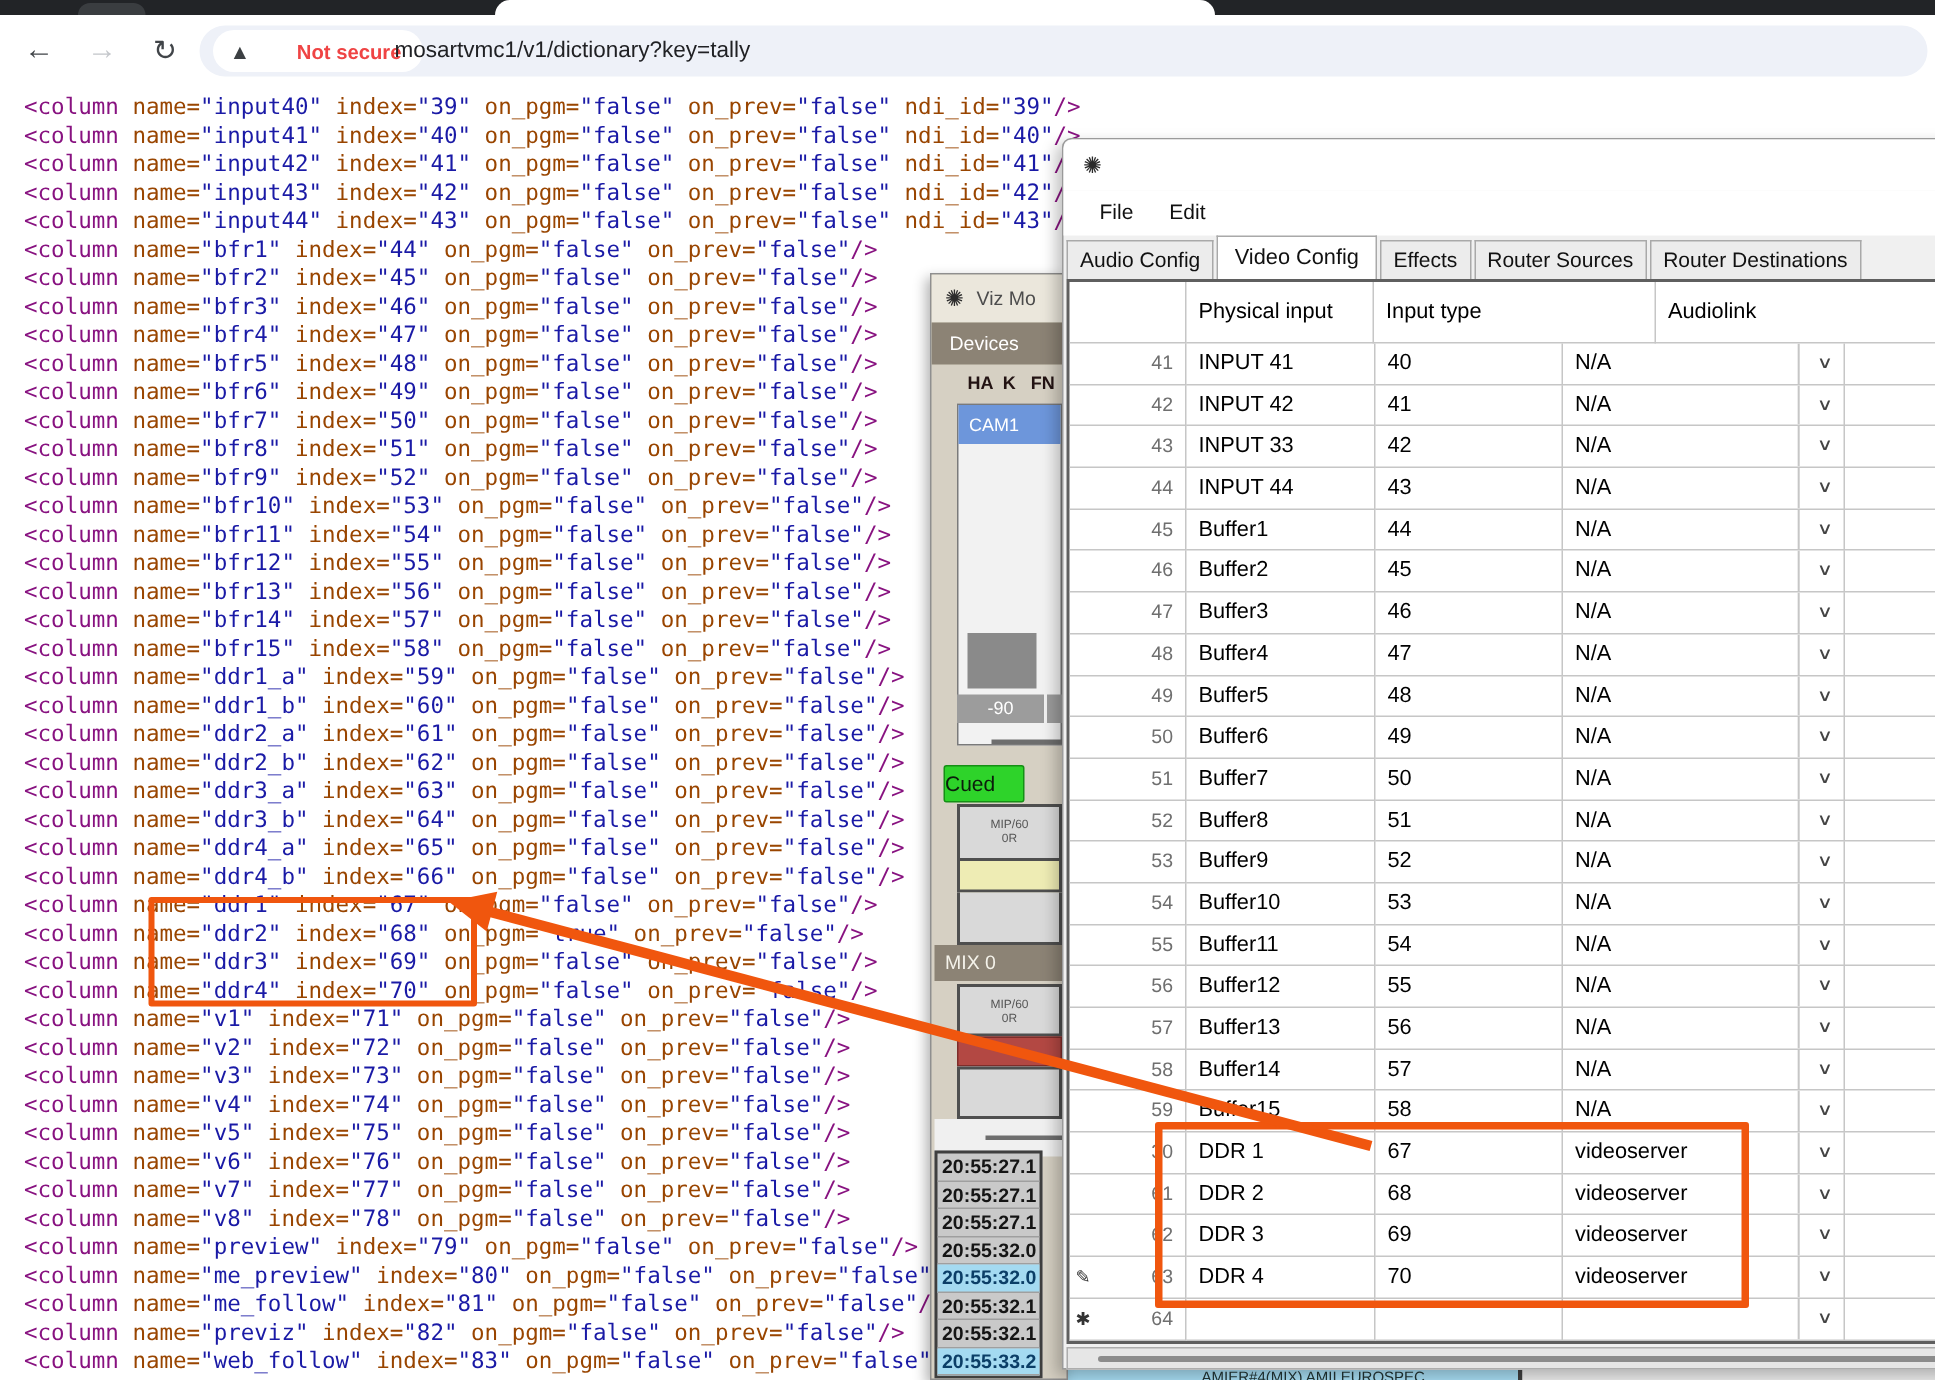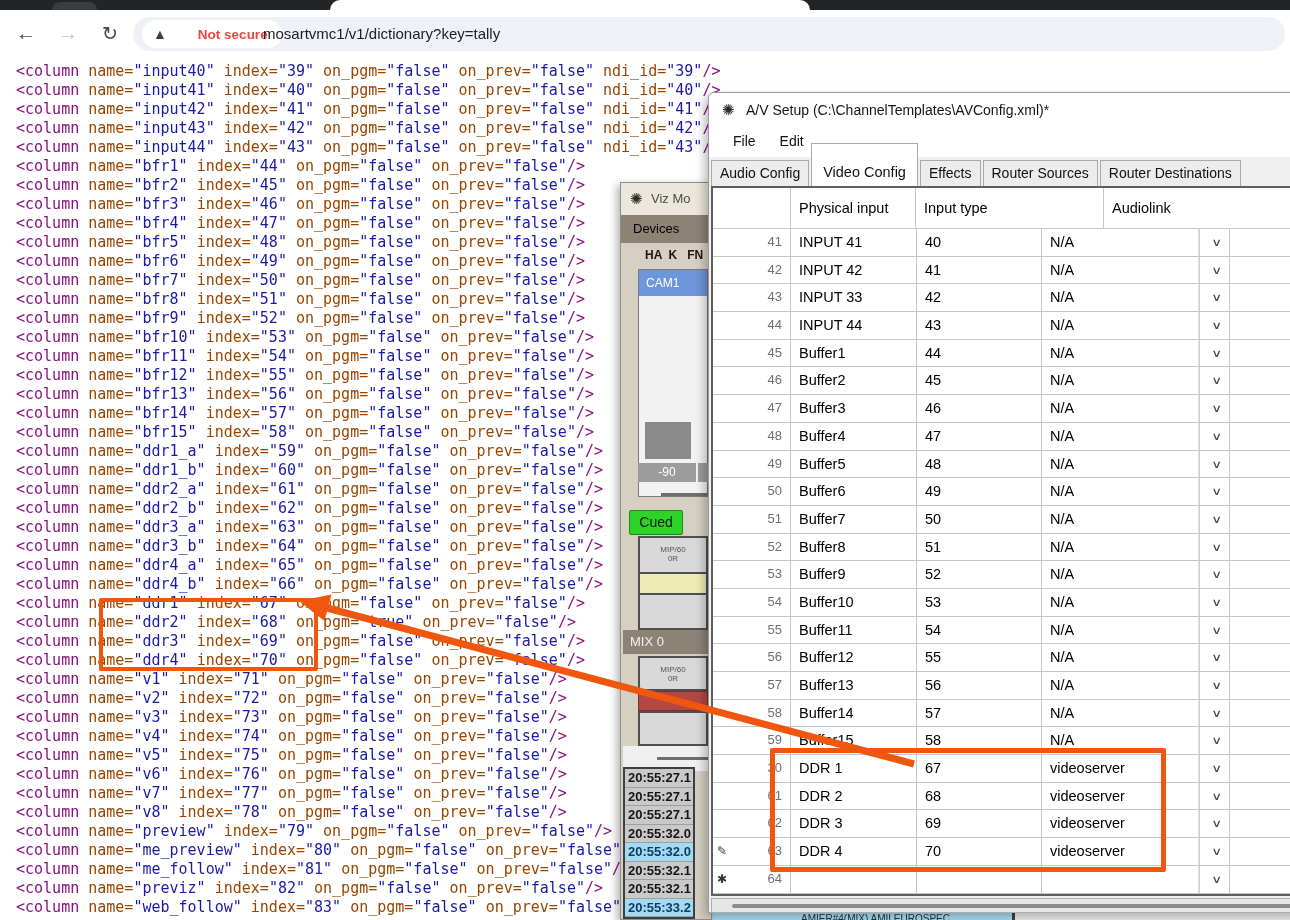--- a/index.html
+++ b/index.html
@@ -27,33 +27,33 @@
   .xt { color:#881280; } .xa { color:#994500; } .xv { color:#1a1aa6; }
 
   
   #viz-window { position:absolute; left:620px; top:182px; width:92px; height:738px; z-index:10;
                 background:#d6d0c3; border:1px solid #8f8f8f; box-shadow:-3px 3px 8px rgba(0,0,0,.3); overflow:hidden; }
   .viz-title { position:absolute; left:0; top:0; width:92px; height:32px; background:#ebe7dc;
                white-space:nowrap; overflow:hidden; }
   .viz-title .ico { position:absolute; left:9px; top:7px; font-size:15px; color:#2c2c2c; }
   .viz-title .txt { position:absolute; left:30px; top:8px; font-size:13px; color:#4c4c4c; }
   .viz-devices { position:absolute; left:0; top:32px; width:92px; height:28px; background:#8c8375;
-                 color:#000000; font-size:13px; line-height:28px; padding-left:12px; }
+                 color:#ffffff; font-size:13px; line-height:28px; padding-left:12px; }
   .viz-keys { position:absolute; left:0; top:60px; width:92px; height:24px; color:#231313;
               font-size:12px; font-weight:bold; line-height:24px; padding-left:24px; white-space:pre; }
   .cam-card { position:absolute; left:17px; top:86px; width:70px; height:228px; background:#f2f2f2; border:1px solid #7a7a7a; }
   .cam-head { position:absolute; left:0; top:0; width:100%; height:26px; background:#6d96db;
               color:#fff; font-size:12px; line-height:26px; padding-left:7px; }
   .cam-meter { position:absolute; left:6px; top:152px; width:46px; height:37px; background:#8a8a8a; }
   .level-bar { position:absolute; left:17px; top:280px; width:58px; height:19px; background:#9c9c9c;
                color:#fff; font-size:12px; line-height:19px; text-align:center; }
   .level-frag { position:absolute; left:77px; top:280px; width:10px; height:19px; background:#9c9c9c; }
   .slider-line1 { position:absolute; left:40px; top:310px; width:47px; height:3px; background:#6e6e6e; }
   .cued { position:absolute; left:8px; top:327px; width:54px; height:25px; background:#2ed32a; border:1px solid #159015;
-          color:#0c1c0c; font-size:14px; line-height:23px; text-align:center; border-radius:2px; }
+          color:#0c1c0c; font-size:14px; line-height:23px; border-radius:2px; }
   .clipbox { position:absolute; left:17px; width:70px; background:#d9d9d9; border:2px solid #4f4f4f;
              color:#555; font-size:8px; line-height:9px; text-align:center; padding-top:7px; }
   .clip1 { top:353px; height:38px; }
   .clip2 { top:473px; height:35px; }
   .ybox { position:absolute; left:17px; top:391px; width:70px; height:21px; background:#eeecb4;
           border:2px solid #4f4f4f; border-top:none; }
   .gbox { position:absolute; left:17px; width:70px; background:#d9d9d9; border:2px solid #4f4f4f; }
   .gbox1 { top:412px; height:35px; border-top:none; }
   .gbox2 { top:528px; height:35px; }
   .rbox { position:absolute; left:17px; top:508px; width:70px; height:20px; background:#b34843; border:1px solid #7e2d2a; }
@@ -72,21 +72,21 @@
                box-shadow:-4px 4px 10px rgba(0,0,0,.25); }
   .av-title { position:absolute; left:0; top:0; width:100%; height:34px; background:#fff; border-radius:6px 0 0 0; }
   .av-title .ico { position:absolute; left:13px; top:8px; font-size:15px; color:#2a2a2a; }
   .av-title .txt { position:absolute; left:37px; top:9px; font-size:14px; color:#151515; white-space:nowrap; }
   .av-menubar { position:absolute; left:0; top:34px; width:100%; height:30px; background:#fff; display:flex; padding-left:12px; }
   .menu-item { font-size:14px; color:#111; padding:6px 12px; }
   .av-tabs { position:absolute; left:0; top:64px; width:100%; height:29px; padding-left:2px; display:flex; align-items:flex-end; }
   .tab { font-size:14px; color:#111; background:#ececec; border:1px solid #a9a9a9; border-bottom:none;
          padding:4px 8px 5px 8px; white-space:nowrap; }
   .tab + .tab { margin-left:2px; }
-  .tab.active { background:#fff; font-size:14.5px; padding:20px 11px 6px 11px; position:relative; z-index:1; }
+  .tab.active { background:#fff; font-size:14.5px; padding:6px 11px 6px 11px; position:relative; z-index:1; }
   .grid { position:absolute; left:2px; top:93px; width:598px; height:710px; background:#fff;
           border:2px solid #5f5f5f; overflow:hidden; }
   .grow { display:flex; width:100%; }
   .gcell { border-right:1px solid #c6c6c6; border-bottom:1px solid #c6c6c6; overflow:hidden; white-space:nowrap; }
   .ghead { height:41px; }
   .ghead .gcell { font-size:14.5px; color:#000; line-height:40px; padding-left:8px; }
   .gbody .grow { height:27.7px; }
   .gbody .gcell { font-size:14.5px; color:#000; line-height:26.7px; padding-left:8px; }
   .c-hdr { width:78px; padding-left:0 !important; position:relative; }
   .c-hdr .rnum { position:absolute; right:8px; top:0; font-size:13px; color:#6f6f6f; }
@@ -220,21 +220,20 @@
       <div class="logrow hl">20:55:32.0</div>
       <div class="logrow">20:55:32.1</div>
       <div class="logrow">20:55:32.1</div>
       <div class="logrow hl">20:55:33.2</div>
     </div>
 </div>
 
 <div id="av-window">
   <div class="av-title">
     <span class="ico">✺</span>
-    <span class="txt">A/V Setup (C:\ChannelTemplates\AVConfig.xml)*</span>
   </div>
   <div class="av-menubar" id="av-menus">
       <div class="menu-item">File</div>
       <div class="menu-item">Edit</div>
     </div>
   <div class="av-tabs" id="av-tabs">
       <div class="tab">Audio Config</div>
       <div class="tab active">Video Config</div>
       <div class="tab">Effects</div>
       <div class="tab">Router Sources</div>

